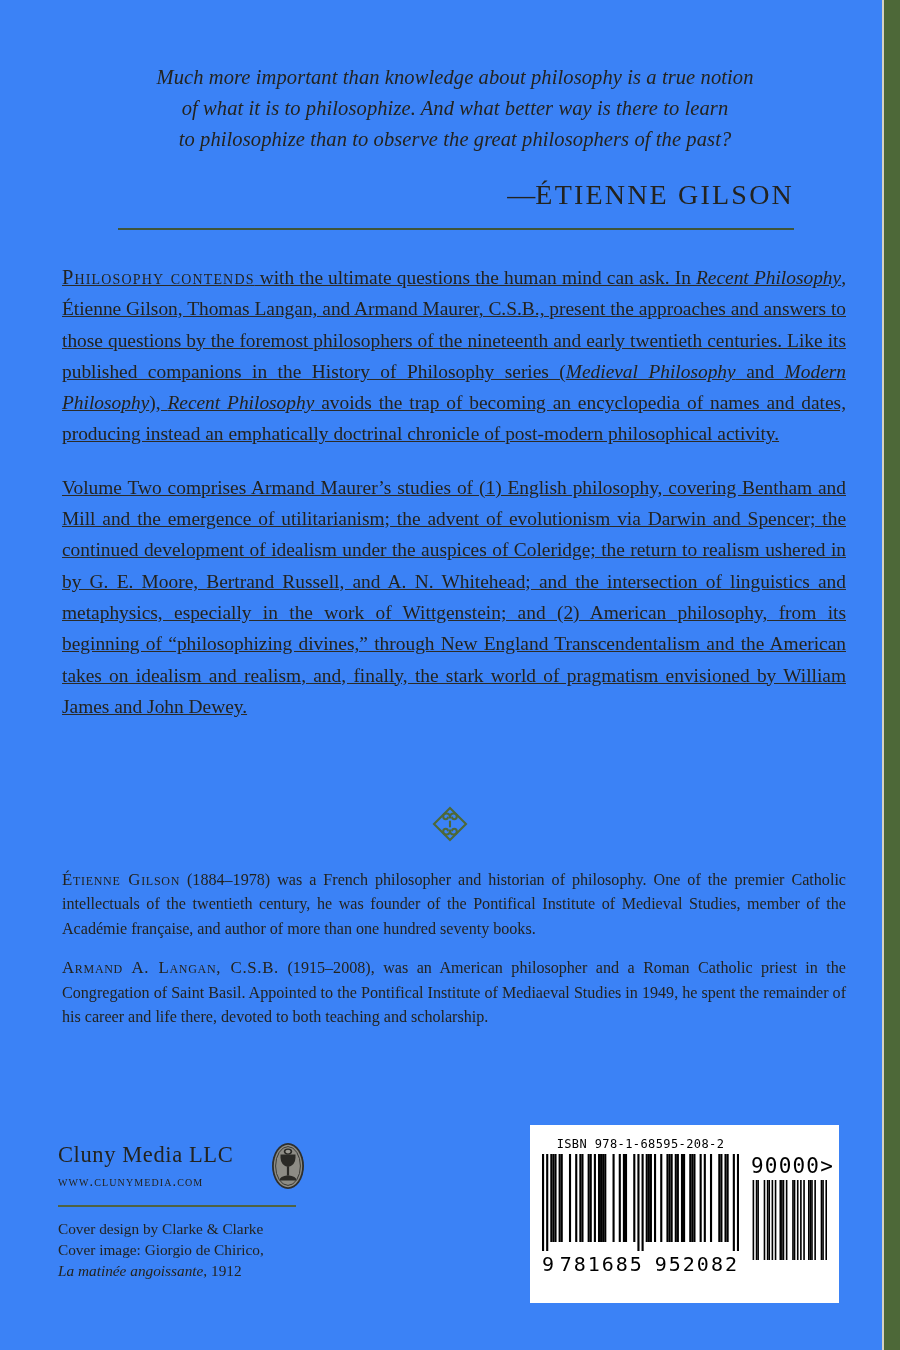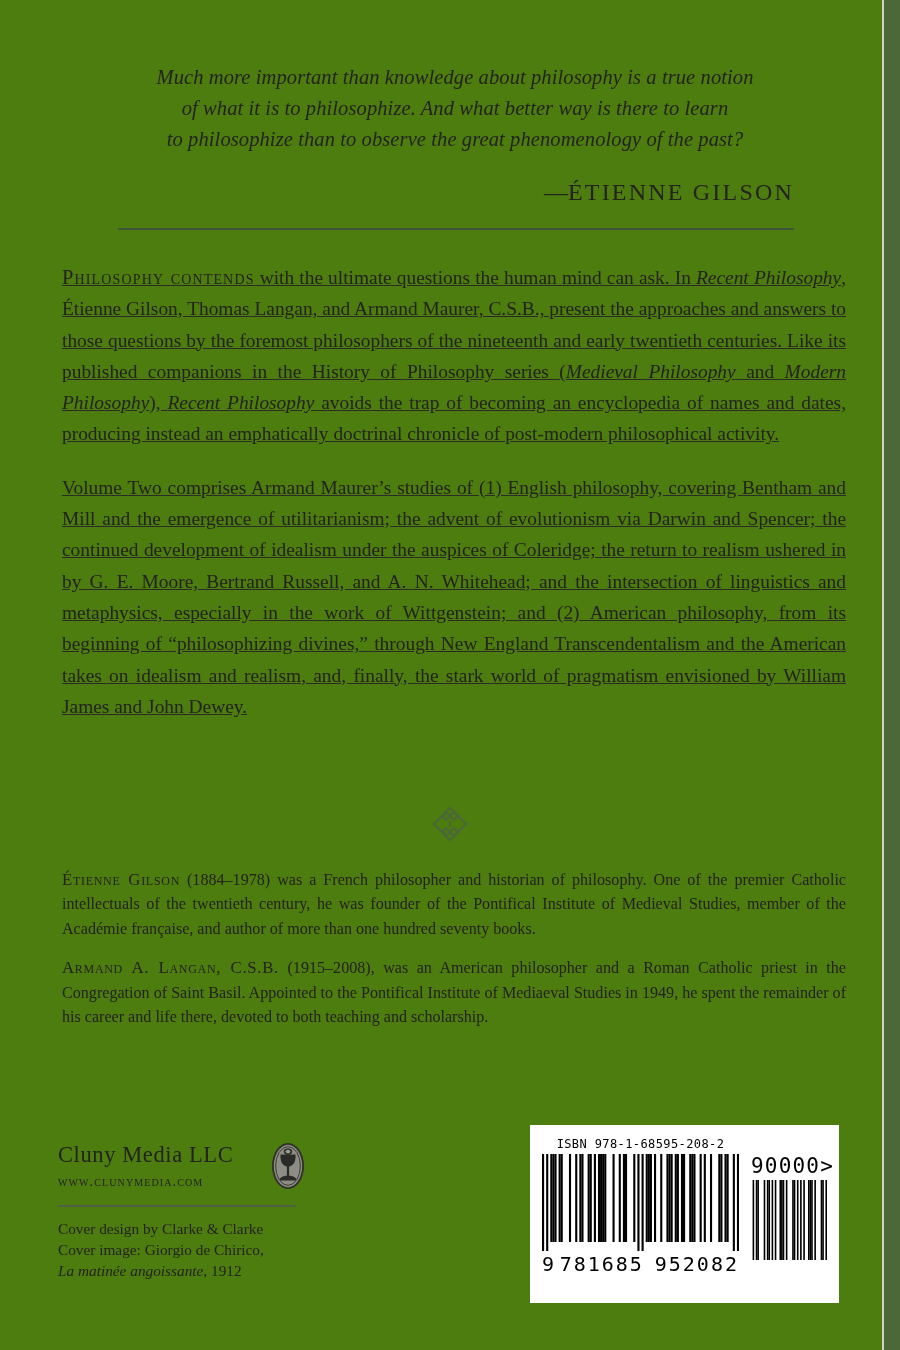--- a/index.html
+++ b/index.html
@@ -4,21 +4,21 @@
 <style>
   html, body {
     margin: 0;
     padding: 0;
     background: #6b6b6b;
   }
   .cover {
     position: relative;
     width: 900px;
     height: 1350px;
-    background: #4d7c0f;
+    background: #3b82f6;
     overflow: hidden;
     font-family: "Liberation Serif", "DejaVu Serif", serif;
     color: #2b2b28;
   }
   
   .spine {
     position: absolute;
     top: 0;
     right: 0;
     width: 16px;
@@ -45,21 +45,21 @@
     font-style: italic;
     font-size: 20.5px;
     line-height: 31px;
     text-align: center;
     color: #23231f;
     letter-spacing: 0.1px;
   }
   .quote-attrib {
     margin-top: 24px;
     text-align: right;
-    font-size: 24px;
+    font-size: 28px;
     letter-spacing: 2.2px;
     color: #23231f;
     padding-right: 6px;
   }
   .quote-attrib .dash { letter-spacing: 0; }
   .rule-quote {
     position: absolute;
     left: 118px;
     top: 228px;
     width: 676px;
@@ -213,21 +213,21 @@
 
 <div class="cover">
 
   <div class="spine-seam"></div>
   <div class="spine"></div>
 
   <div class="quote-block">
     <div class="quote-text">
       <div>Much more important than knowledge about philosophy is a true notion</div>
       <div>of what it is to philosophize. And what better way is there to learn</div>
-      <div>to philosophize than to observe the great phenomenology of the past?</div>
+      <div>to philosophize than to observe the great philosophers of the past?</div>
     </div>
     <div class="quote-attrib"><span class="dash">—</span><span>ÉTIENNE  GILSON</span></div>
   </div>
   <div class="rule-quote"></div>
 
   <div class="body-block">
     <p class="para"><span class="smallcaps">Philosophy contends</span><span> with the ultimate questions the human mind can ask. In </span><i>Recent Philosophy</i><span>, Étienne Gilson, Thomas Langan, and Armand Maurer, C.S.B., present the approaches and answers to those questions by the foremost philosophers of the nineteenth and early twentieth centuries. Like its published companions in the History of Philosophy series (</span><i>Medieval Philosophy</i><span> and </span><i>Modern Philosophy</i><span>), </span><i>Recent Philosophy</i><span> avoids the trap of becoming an encyclopedia of names and dates, producing instead an emphatically doctrinal chronicle of post-modern philosophical activity.</span></p>
     <p class="para">Volume Two comprises Armand Maurer’s studies of (1) English philosophy, covering Bentham and Mill and the emergence of utilitarianism; the advent of evolutionism via Darwin and Spencer; the continued development of idealism under the auspices of Coleridge; the return to realism ushered in by G. E. Moore, Bertrand Russell, and A. N. Whitehead; and the intersection of linguistics and metaphysics, especially in the work of Wittgenstein; and (2) American philosophy, from its beginning of “philosophizing divines,” through New England Transcendentalism and the American takes on idealism and realism, and, finally, the stark world of pragmatism envisioned by William James and John Dewey.</p>
   </div>
 

